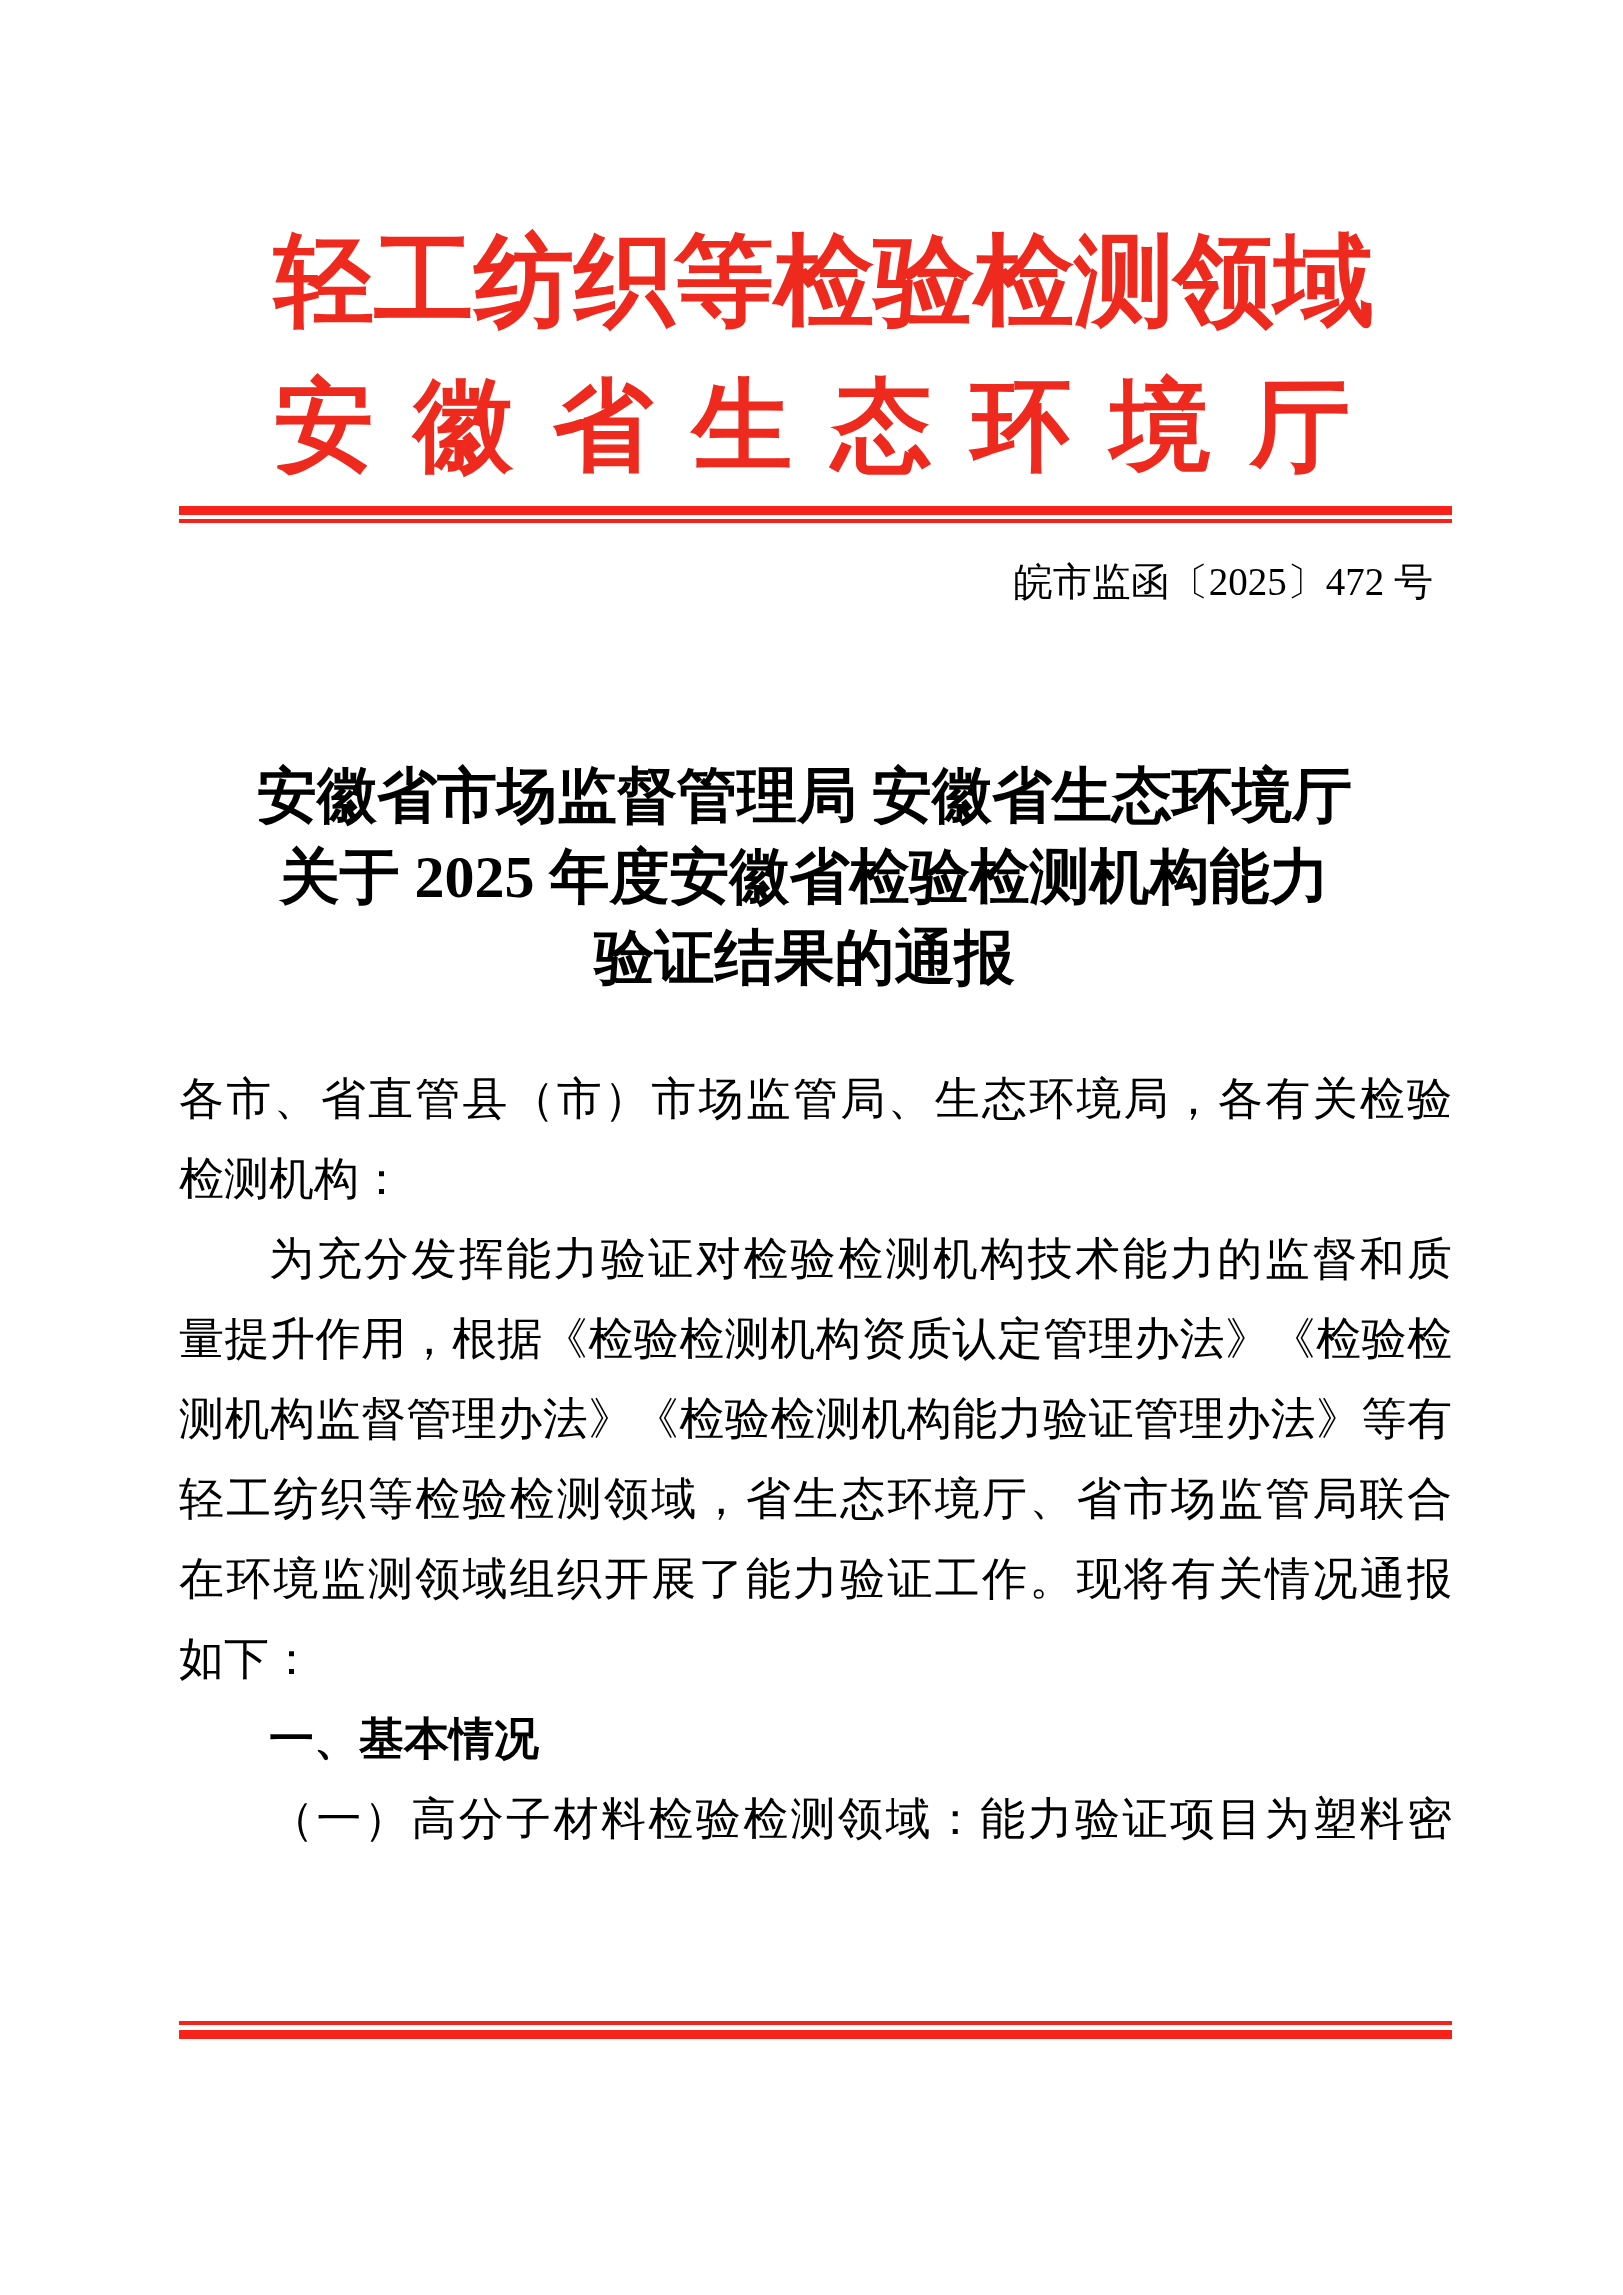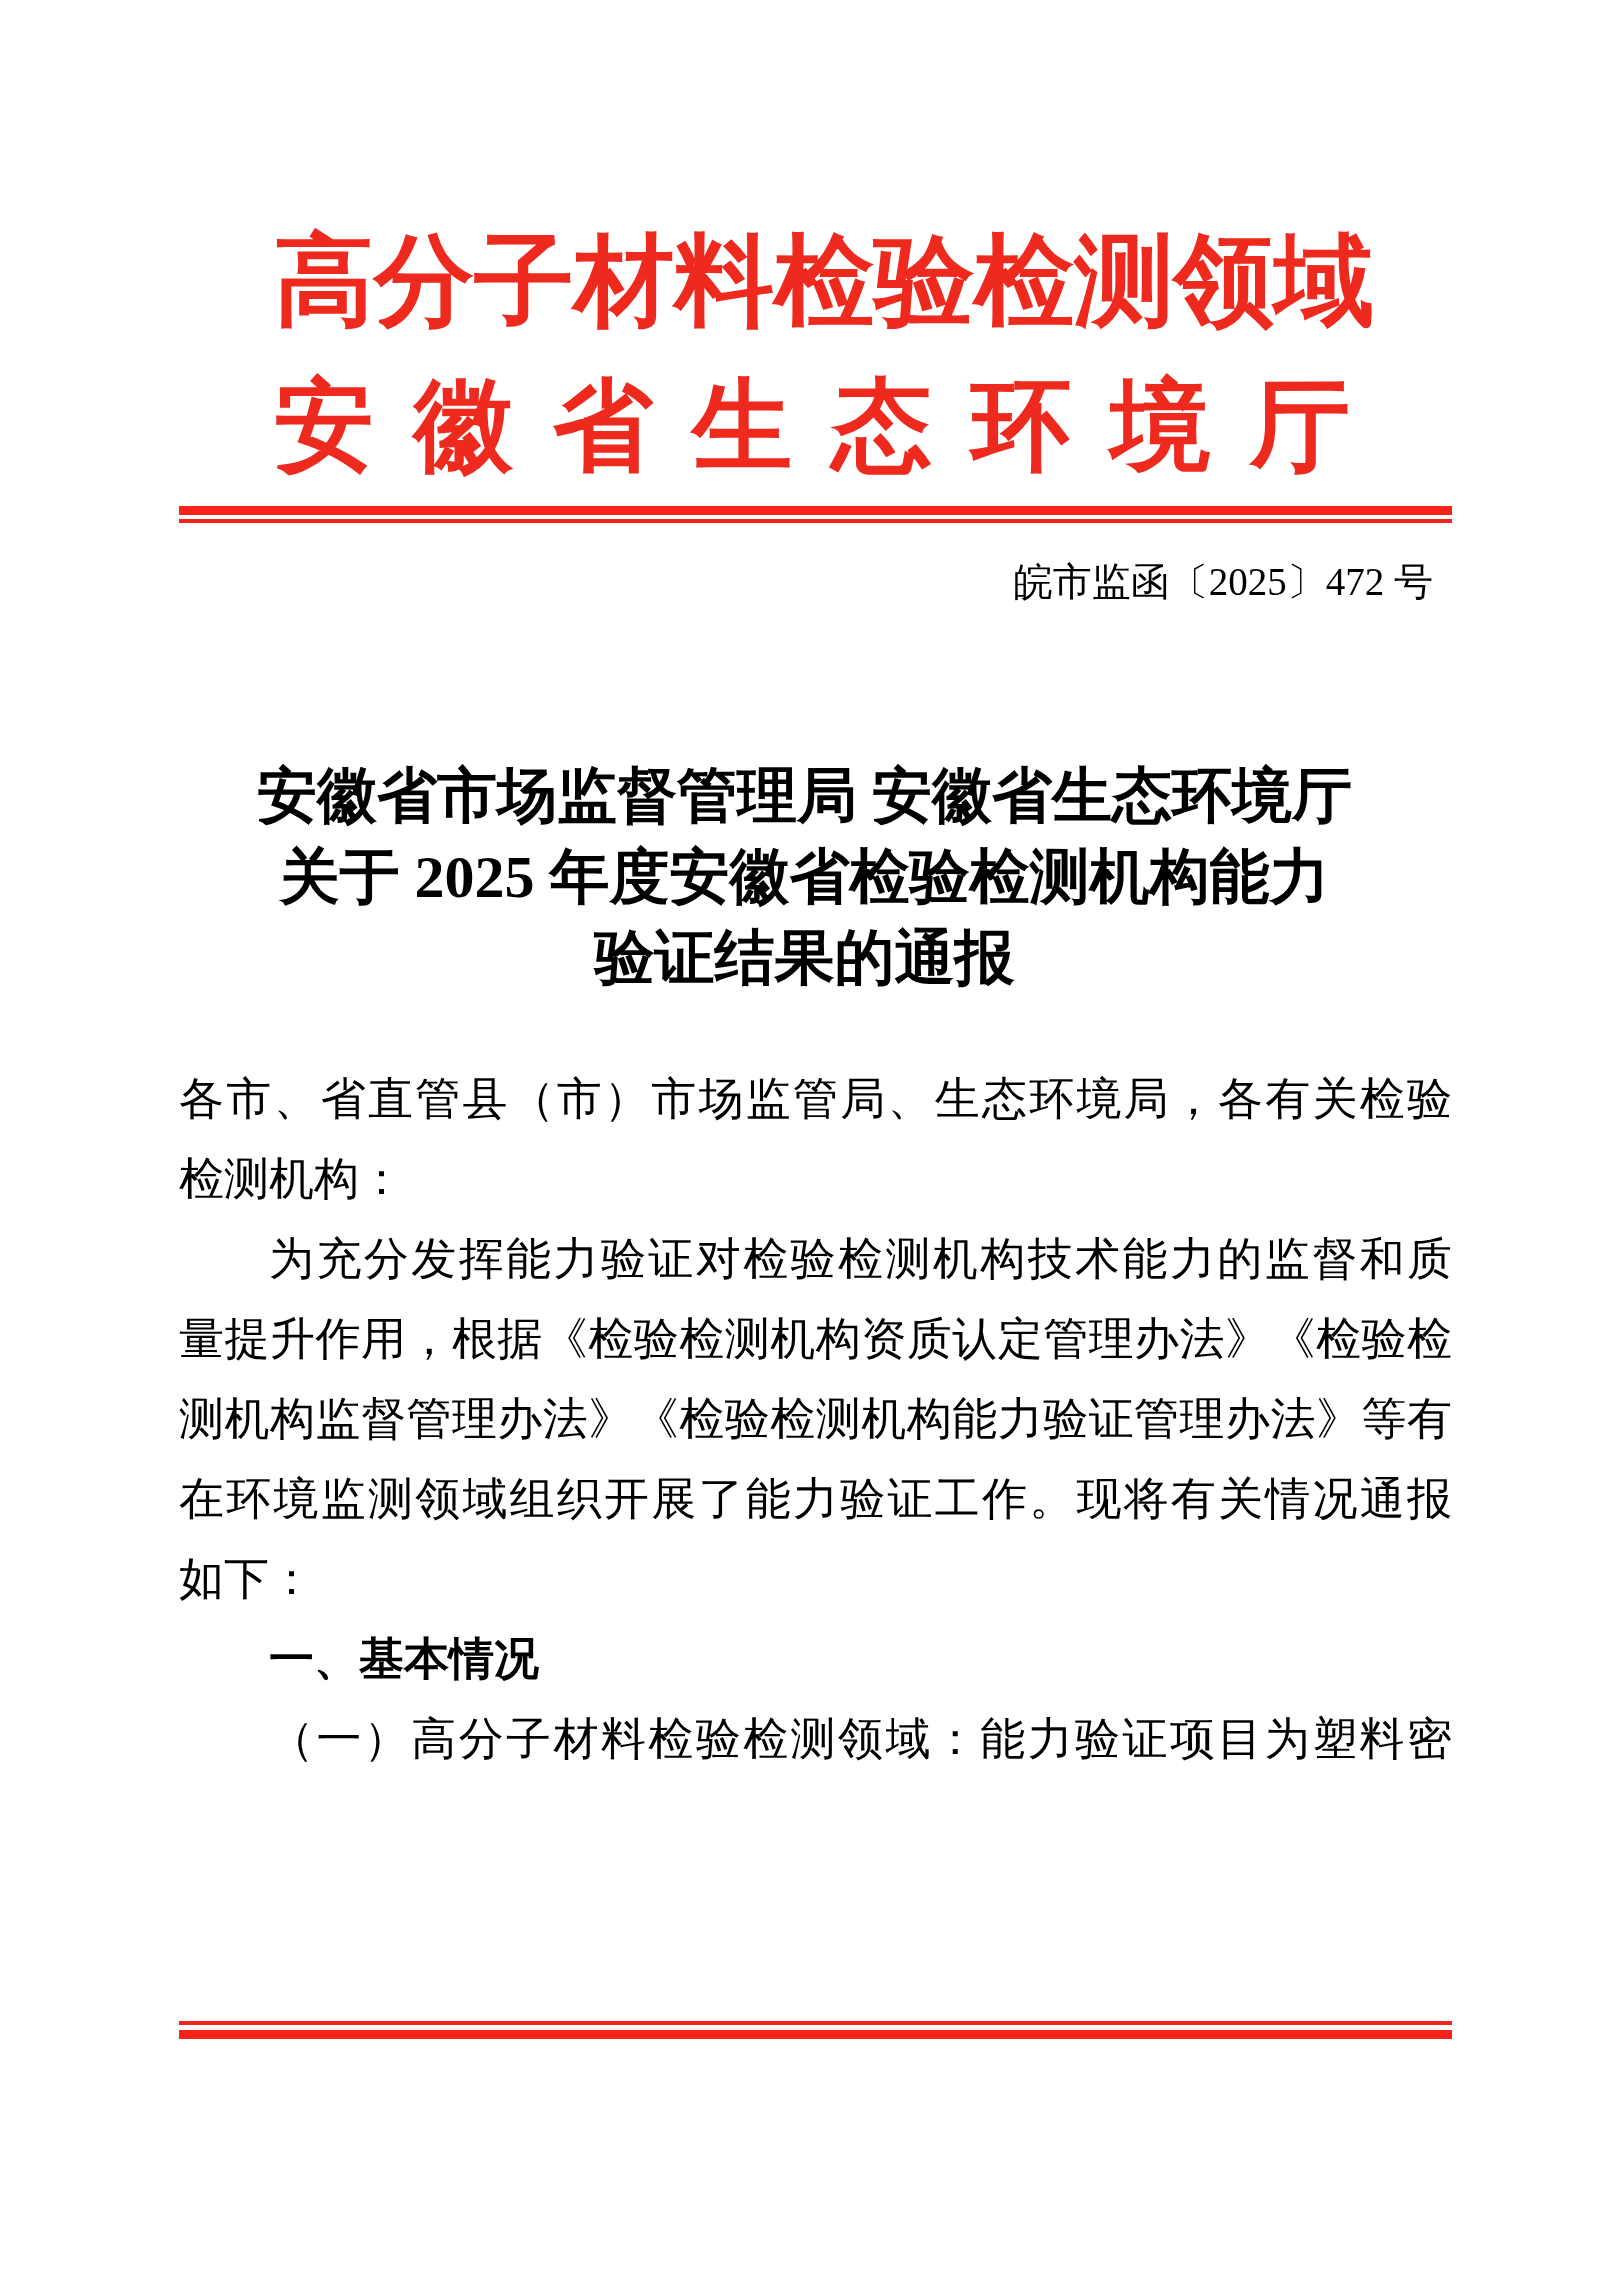--- a/index.html
+++ b/index.html
@@ -85,21 +85,21 @@
   .line.heading {
     font-family: "Liberation Sans", "DejaVu Sans", sans-serif;
     font-weight: bold;
   }
 </style>
 </head>
 <body>
 
 <div class="page">
 
-  <div class="agency line1">高分子材料检验检测领域</div>
+  <div class="agency line1">轻工纺织等检验检测领域</div>
 
   <div class="agency line2">安徽省生态环境厅</div>
 
   <div class="rule top-thick"></div>
   <div class="rule top-thin"></div>
 
   <div class="doc-number">皖市监函〔2025〕472 号</div>
 
   <div class="title">
     <div>安徽省市场监督管理局 安徽省生态环境厅</div>
@@ -113,20 +113,21 @@
 
       <div class="line">检测机构：</div>
 
       <div class="line fill indent">为充分发挥能力验证对检验检测机构技术能力的监督和质</div>
 
       <div class="line fill">量提升作用，根据《检验检测机构资质认定管理办法》《检验检</div>
 
       <div class="line fill">测机构监督管理办法》《检验检测机构能力验证管理办法》等有</div>
 
 
+      <div class="line fill">轻工纺织等检验检测领域，省生态环境厅、省市场监管局联合</div>
 
       <div class="line fill">在环境监测领域组织开展了能力验证工作。现将有关情况通报</div>
 
       <div class="line">如下：</div>
 
       <div class="line indent heading">一、基本情况</div>
 
       <div class="line fill indent">（一）高分子材料检验检测领域：能力验证项目为塑料密</div>
 
     </div>

